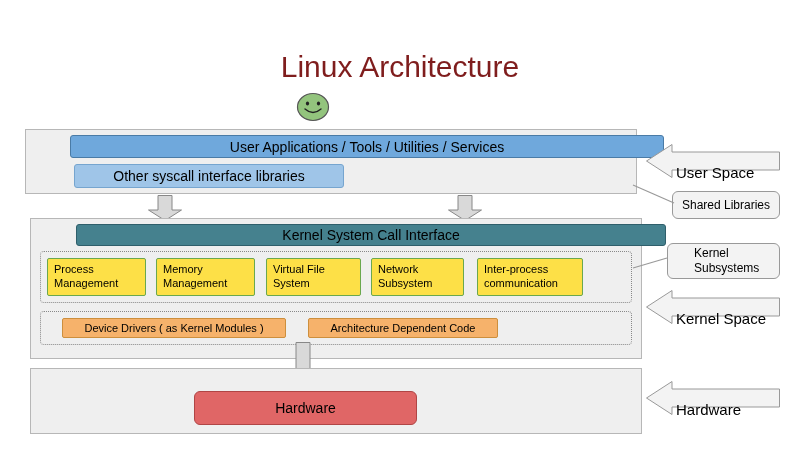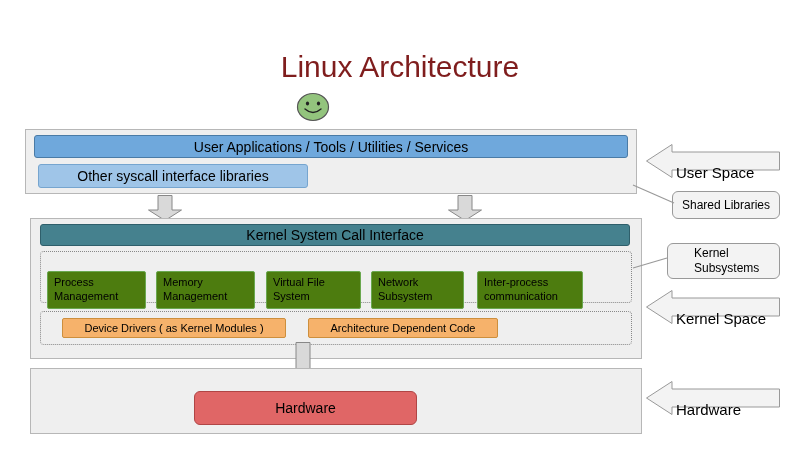--- a/index.html
+++ b/index.html
@@ -5,36 +5,36 @@
   * { box-sizing: border-box; margin: 0; padding: 0; }
   body { font-family: "Liberation Sans", sans-serif; background: #fff; }
   .canvas { position: relative; width: 800px; height: 452px; background: #fff; overflow: hidden; }
 
   .title { position: absolute; left: 0; top: 50px; width: 100%; text-align: center;
            font-size: 30px; font-weight: 400; color: #7f1d1d; }
 
   .container { position: absolute; background: #efefef; border: 1px solid #b7b7b7; }
 
   .bar { position: absolute; display: flex; align-items: center; justify-content: center;
-         font-size: 14px; color: #000; border-radius: 3px; }
+         font-size: 14px; color: #000; border-radius: 3px; margin-left: 36px; }
 
   .apps-bar  { left: 34px;  top: 135px; width: 594px; height: 23px;
                background: #6fa8dc; border: 1px solid #4a7ba6; }
   .lib-bar   { background: #9fc5e8; border: 1px solid #76a5cf; }
   .lib-left  { left: 38px;  top: 164px; width: 270px; height: 24px; }
   .lib-right { left: 322px; top: 164px; width: 306px; height: 24px; }
 
   .syscall-bar { left: 40px; top: 224px; width: 590px; height: 22px;
                  background: #45818e; border: 1px solid #2f5f6b; }
 
   .dotted-box { position: absolute; border: 1px dotted #888; border-radius: 4px; }
   .subsystems-dotted { left: 40px; top: 251px; width: 592px; height: 52px; }
   .modules-dotted    { left: 40px; top: 311px; width: 592px; height: 34px; }
 
-  .green-box { position: absolute; top: 271px; height: 38px; background: #4d7c0f;
+  .green-box { position: absolute; top: 258px; height: 38px; background: #fde047;
                border: 1px solid #6aa84f; border-radius: 2px; font-size: 11px; line-height: 1.25;
                display: flex; align-items: center; padding: 2px 6px; color: #000; }
   .g1 { left: 47px;  width: 99px; }
   .g2 { left: 156px; width: 99px; }
   .g3 { left: 266px; width: 95px; }
   .g4 { left: 371px; width: 93px; }
   .g5 { left: 477px; width: 106px; }
 
   .orange-box { position: absolute; top: 318px; height: 20px; background: #f6b26b;
                 border: 1px solid #cd8f3d; border-radius: 2px; font-size: 11px;

